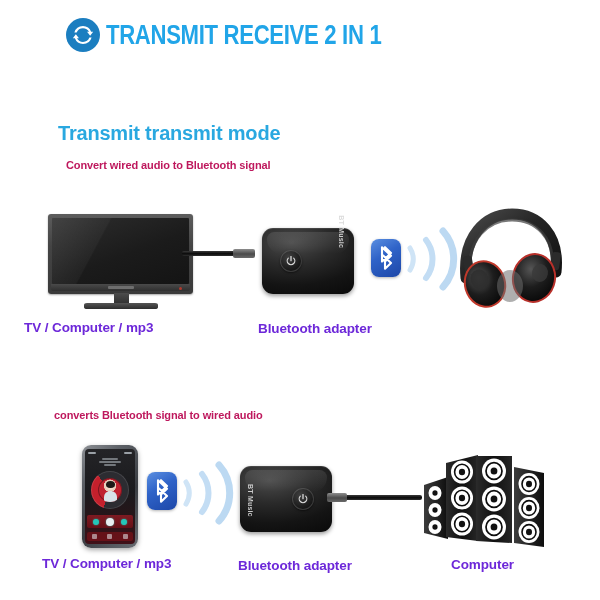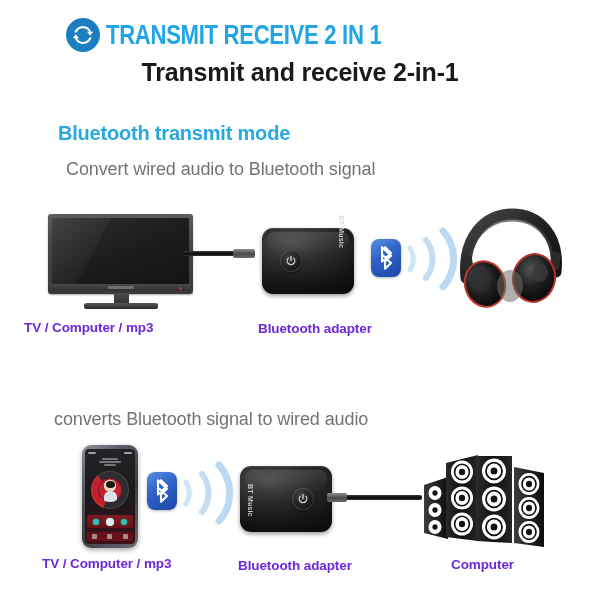--- a/index.html
+++ b/index.html
@@ -72,23 +72,23 @@
   .sec-title {
     position: absolute;
     color: #29a8e0;
     font-size: 20px;
     font-weight: bold;
     letter-spacing: -0.2px;
     white-space: nowrap;
   }
   .sec-sub {
     position: absolute;
-    color: #737373;
-    font-size: 18px;
-    font-weight: normal;
+    color: #be185d;
+    font-size: 11px;
+    font-weight: bold;
     letter-spacing: -0.1px;
     white-space: nowrap;
   }
   #sec1-title { left: 58px; top: 122px; }
   #sec1-sub   { left: 66px; top: 159px; }
   #sec2-title { left: 56px; top: 379px; }
   #sec2-sub   { left: 54px; top: 409px; }
 
   
   .caption {
@@ -469,23 +469,22 @@
   <div class="header-badge">
     <span class="sync-icon">
       <svg width="22" height="22" viewBox="0 0 24 24" aria-hidden="true">
         <path d="M12 4.5a7.5 7.5 0 0 1 6.6 3.95l-2.2.0 3.4 4.3 3.3-4.3-2.2 0A9.8 9.8 0 0 0 12 2.2 9.8 9.8 0 0 0 2.6 9.3l2.45.0A7.5 7.5 0 0 1 12 4.5z" fill="#ffffff"></path>
         <path d="M12 19.5a7.5 7.5 0 0 1-6.6-3.95l2.2 0-3.4-4.3L0.9 15.55l2.2 0A9.8 9.8 0 0 0 12 21.8a9.8 9.8 0 0 0 9.4-7.1l-2.45 0A7.5 7.5 0 0 1 12 19.5z" fill="#ffffff"></path>
       </svg>
     </span>
     <span class="header-badge-text">TRANSMIT RECEIVE 2 IN 1</span>
   </div>
 
-  <div class="header-sub">Transmit and receive 2-in-1</div>
-
-  <div class="sec-title" id="sec1-title">Bluetooth transmit mode</div>
+
+  <div class="sec-title" id="sec1-title">Transmit transmit mode</div>
   <div class="sec-sub" id="sec1-sub">Convert wired audio to Bluetooth signal</div>
 
   <div class="tv">
     <div class="tv-bezel">
       <div class="tv-screen"></div>
     </div>
     <div class="tv-chin"></div>
     <div class="tv-logo"></div>
     <div class="tv-led"></div>
     <div class="tv-neck"></div>

